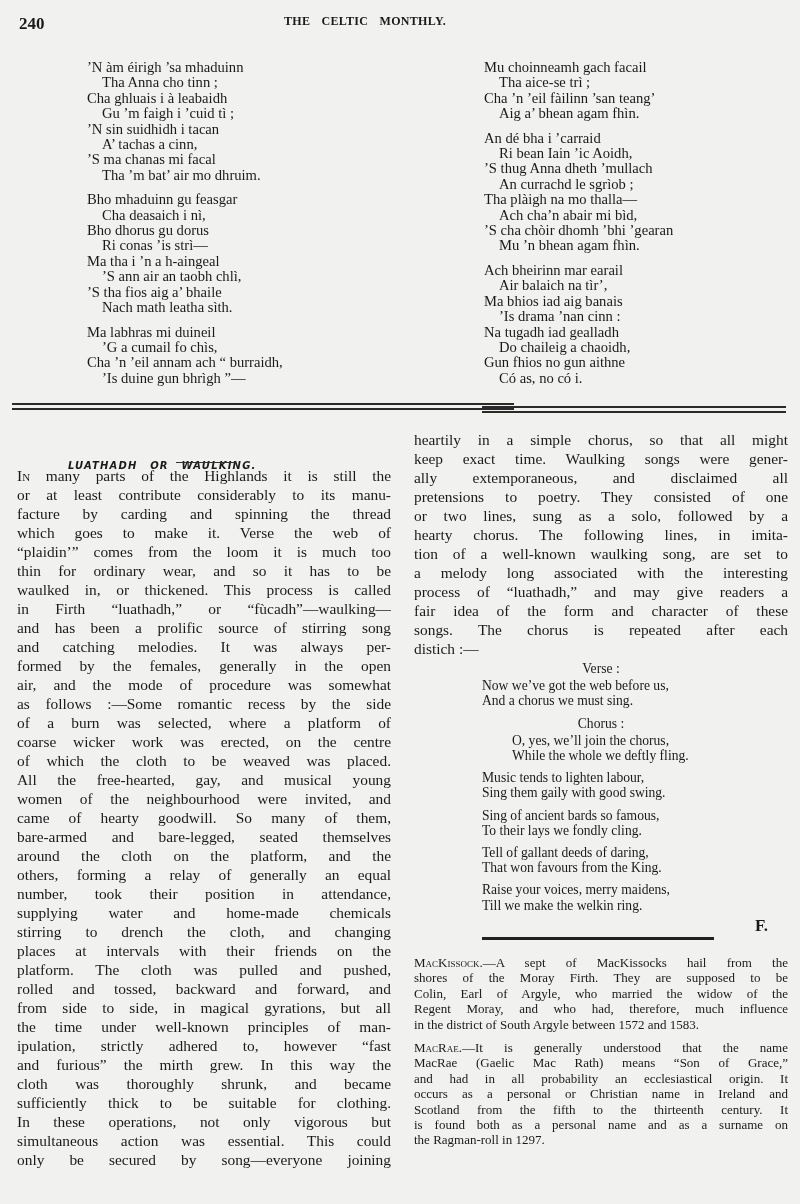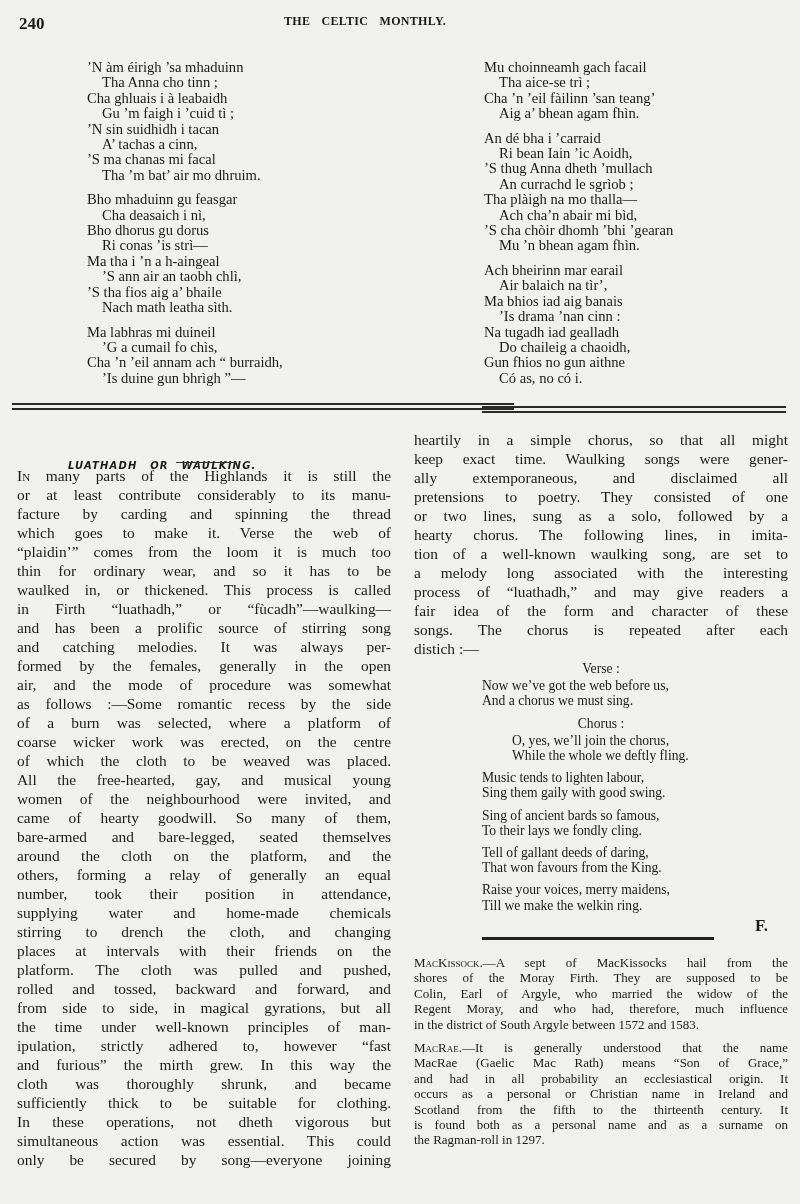--- a/index.html
+++ b/index.html
@@ -150,21 +150,21 @@
       <span class="line">stirring to drench the cloth, and changing</span>
       <span class="line">places at intervals with their friends on the</span>
       <span class="line">platform. The cloth was pulled and pushed,</span>
       <span class="line">rolled and tossed, backward and forward, and</span>
       <span class="line">from side to side, in magical gyrations, but all</span>
       <span class="line">the time under well-known principles of man-</span>
       <span class="line">ipulation, strictly adhered to, however “fast</span>
       <span class="line">and furious” the mirth grew. In this way the</span>
       <span class="line">cloth was thoroughly shrunk, and became</span>
       <span class="line">sufficiently thick to be suitable for clothing.</span>
-      <span class="line">In these operations, not dheth vigorous but</span>
+      <span class="line">In these operations, not only vigorous but</span>
       <span class="line">simultaneous action was essential. This could</span>
       <span class="line">only be secured by song—everyone joining</span>
     </div>
 
   <div class="col-text col-right">
     <div id="col-right-lines">
         <span class="line">heartily in a simple chorus, so that all might</span>
         <span class="line">keep exact time. Waulking songs were gener-</span>
         <span class="line">ally extemporaneous, and disclaimed all</span>
         <span class="line">pretensions to poetry. They consisted of one</span>

